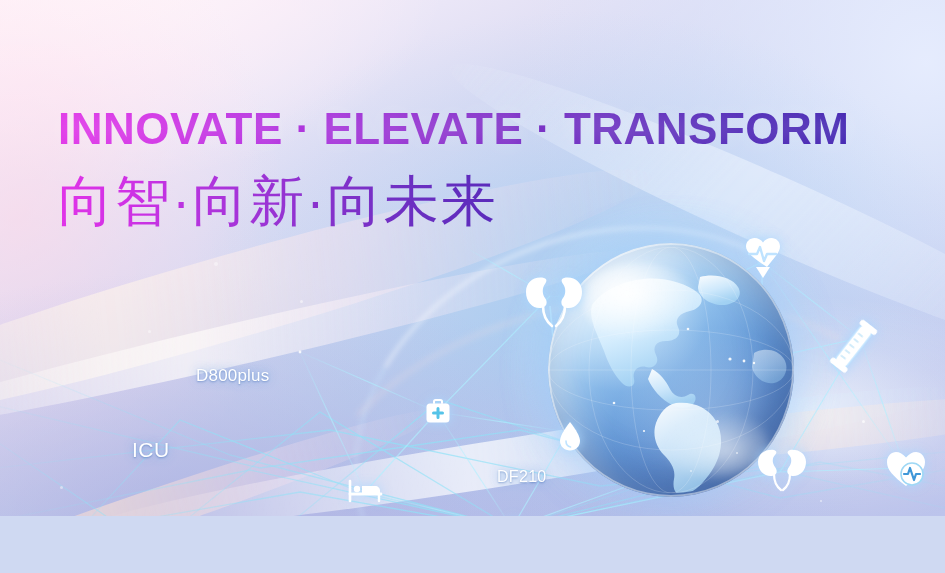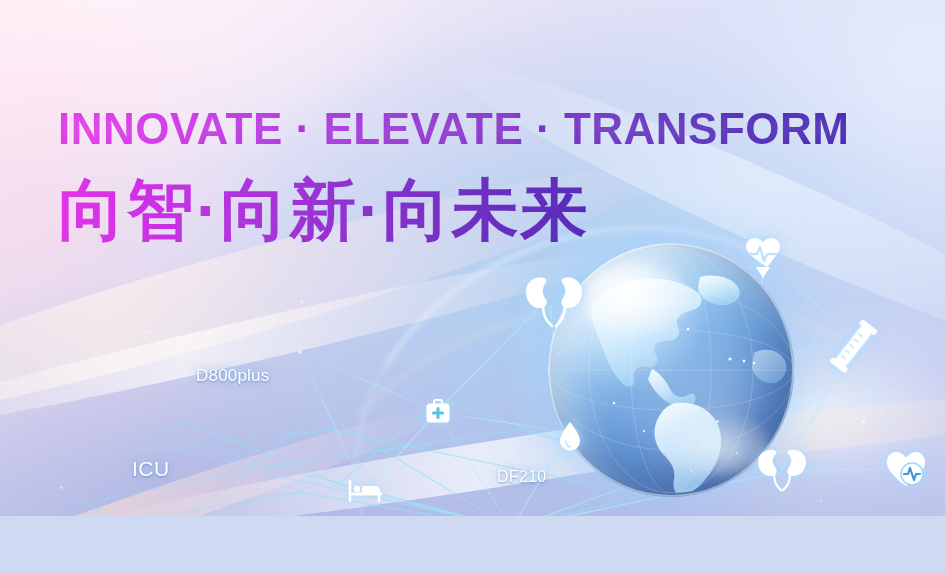--- a/index.html
+++ b/index.html
@@ -170,37 +170,37 @@
     white-space:nowrap;
     background:linear-gradient(90deg,
        #e134e8 0%, #d232e6 12%, #bb34e2 24%, #a435d9 36%,
        #8f33cf 48%, #7a31c6 60%, #6630bf 72%, #5129b8 85%, #3f21b0 100%);
     -webkit-background-clip:text; background-clip:text;
     -webkit-text-fill-color:transparent; color:transparent;
     text-shadow:0 0 20px rgba(255,255,255,.25);
   }
   .subhead{
     position:absolute; left:58px; top:165px;
-    font-size:67px; font-weight:bold; letter-spacing:2px;
+    font-size:55px; font-weight:normal; letter-spacing:2px;
     white-space:nowrap;
     background:linear-gradient(90deg,
        #e134e8 0%, #cf31e5 16%, #b434de 32%, #9a33d4 48%,
        #8231ca 64%, #6c2fc2 80%, #5a2bbb 100%);
     -webkit-background-clip:text; background-clip:text;
     -webkit-text-fill-color:transparent; color:transparent;text-align:right;
   }
 
   .tag{
     position:absolute;
     color:#ffffff; font-weight:normal;
     text-shadow:0 0 10px rgba(120,175,235,.85), 0 1px 2px rgba(60,100,170,.55);
     white-space:nowrap;
   }
   .tag-d800{ left:196px; top:366px; font-size:17px; letter-spacing:.2px; }
-  .tag-icu { left:132px; top:457px; font-size:21px; letter-spacing:.5px; }
+  .tag-icu { left:132px; top:438px; font-size:21px; letter-spacing:.5px; }
   .tag-df210{ left:497px; top:468px; font-size:16px; letter-spacing:.3px; }
 
   
   .dot{ position:absolute; border-radius:50%; background:rgba(255,255,255,.9); }
 </style>
 </head>
 <body>
 
 <div id="banner">
 

